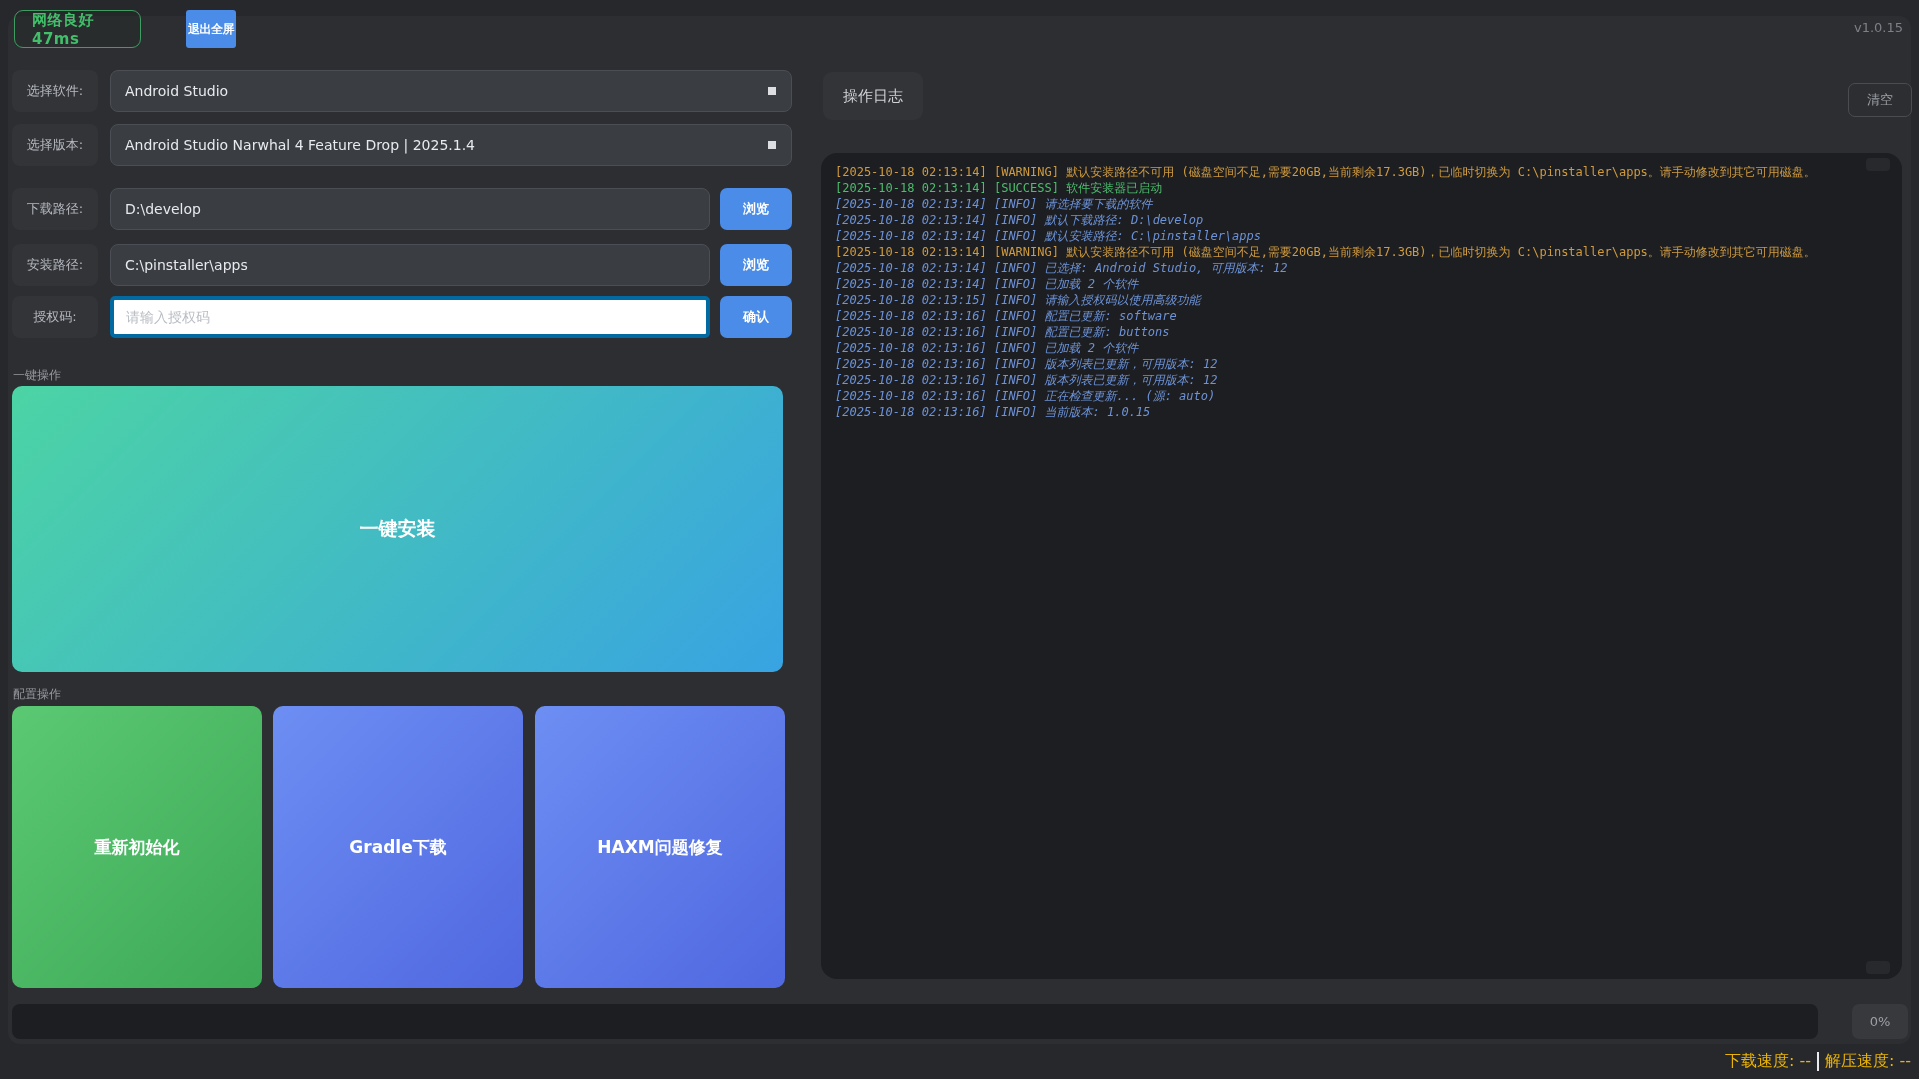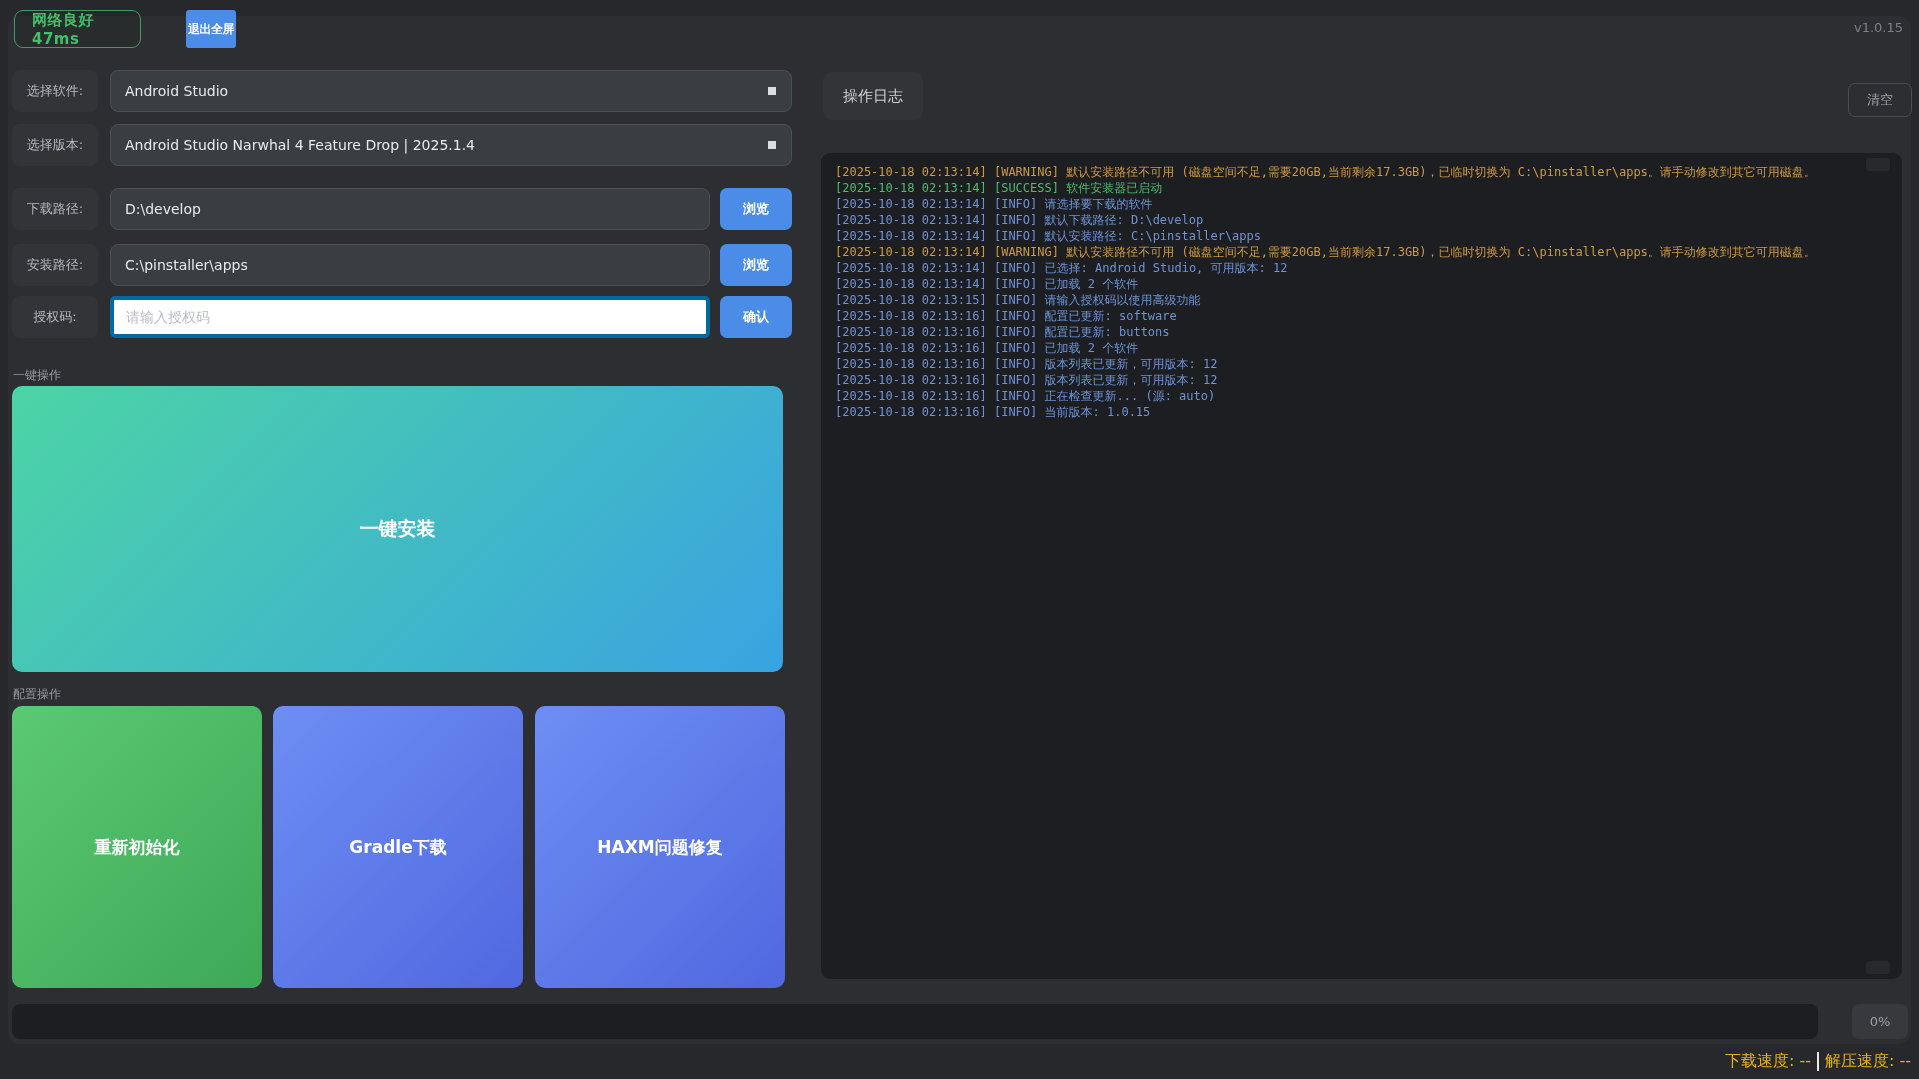--- a/index.html
+++ b/index.html
@@ -103,29 +103,29 @@
     display:flex; align-items:center; justify-content:center;
     color:#d0d2d6; font-size:15px;
   }
   .clear-btn {
     position:absolute; left:1848px; top:83px; width:64px; height:34px;
     background:transparent; border:1px solid #4a4c51; border-radius:7px;
     color:#9ca0a6; font-size:13px; cursor:pointer; font-family:inherit;
   }
   .log-panel {
     position:absolute; left:821px; top:153px; width:1081px; height:826px;
-    background:#1d1e21; border-radius:9px; overflow:hidden;
+    background:#1d1e21; border-radius:16px; overflow:hidden;
   }
   .log-lines {
     position:absolute; left:14px; top:11px; right:40px;
     font-family:"DejaVu Sans Mono","Liberation Mono",monospace;
     font-size:12px; line-height:16px; white-space:pre-wrap;
   }
   .log-line { min-height:16px; }
-  .lv-INFO    { color:#6d93d8; }
+  .lv-INFO    { color:#6d93d8;font-style:italic; }
   .lv-WARNING { color:#cf9b40; }
   .lv-SUCCESS { color:#4dbd6e; }
   .scroll-notch {
     position:absolute; right:12px; width:24px; height:13px;
     background:#28292d; border-radius:4px; cursor:pointer;
   }
   .notch-top { top:5px; } .notch-bottom { bottom:5px; }
 
   
   .progress-track {

